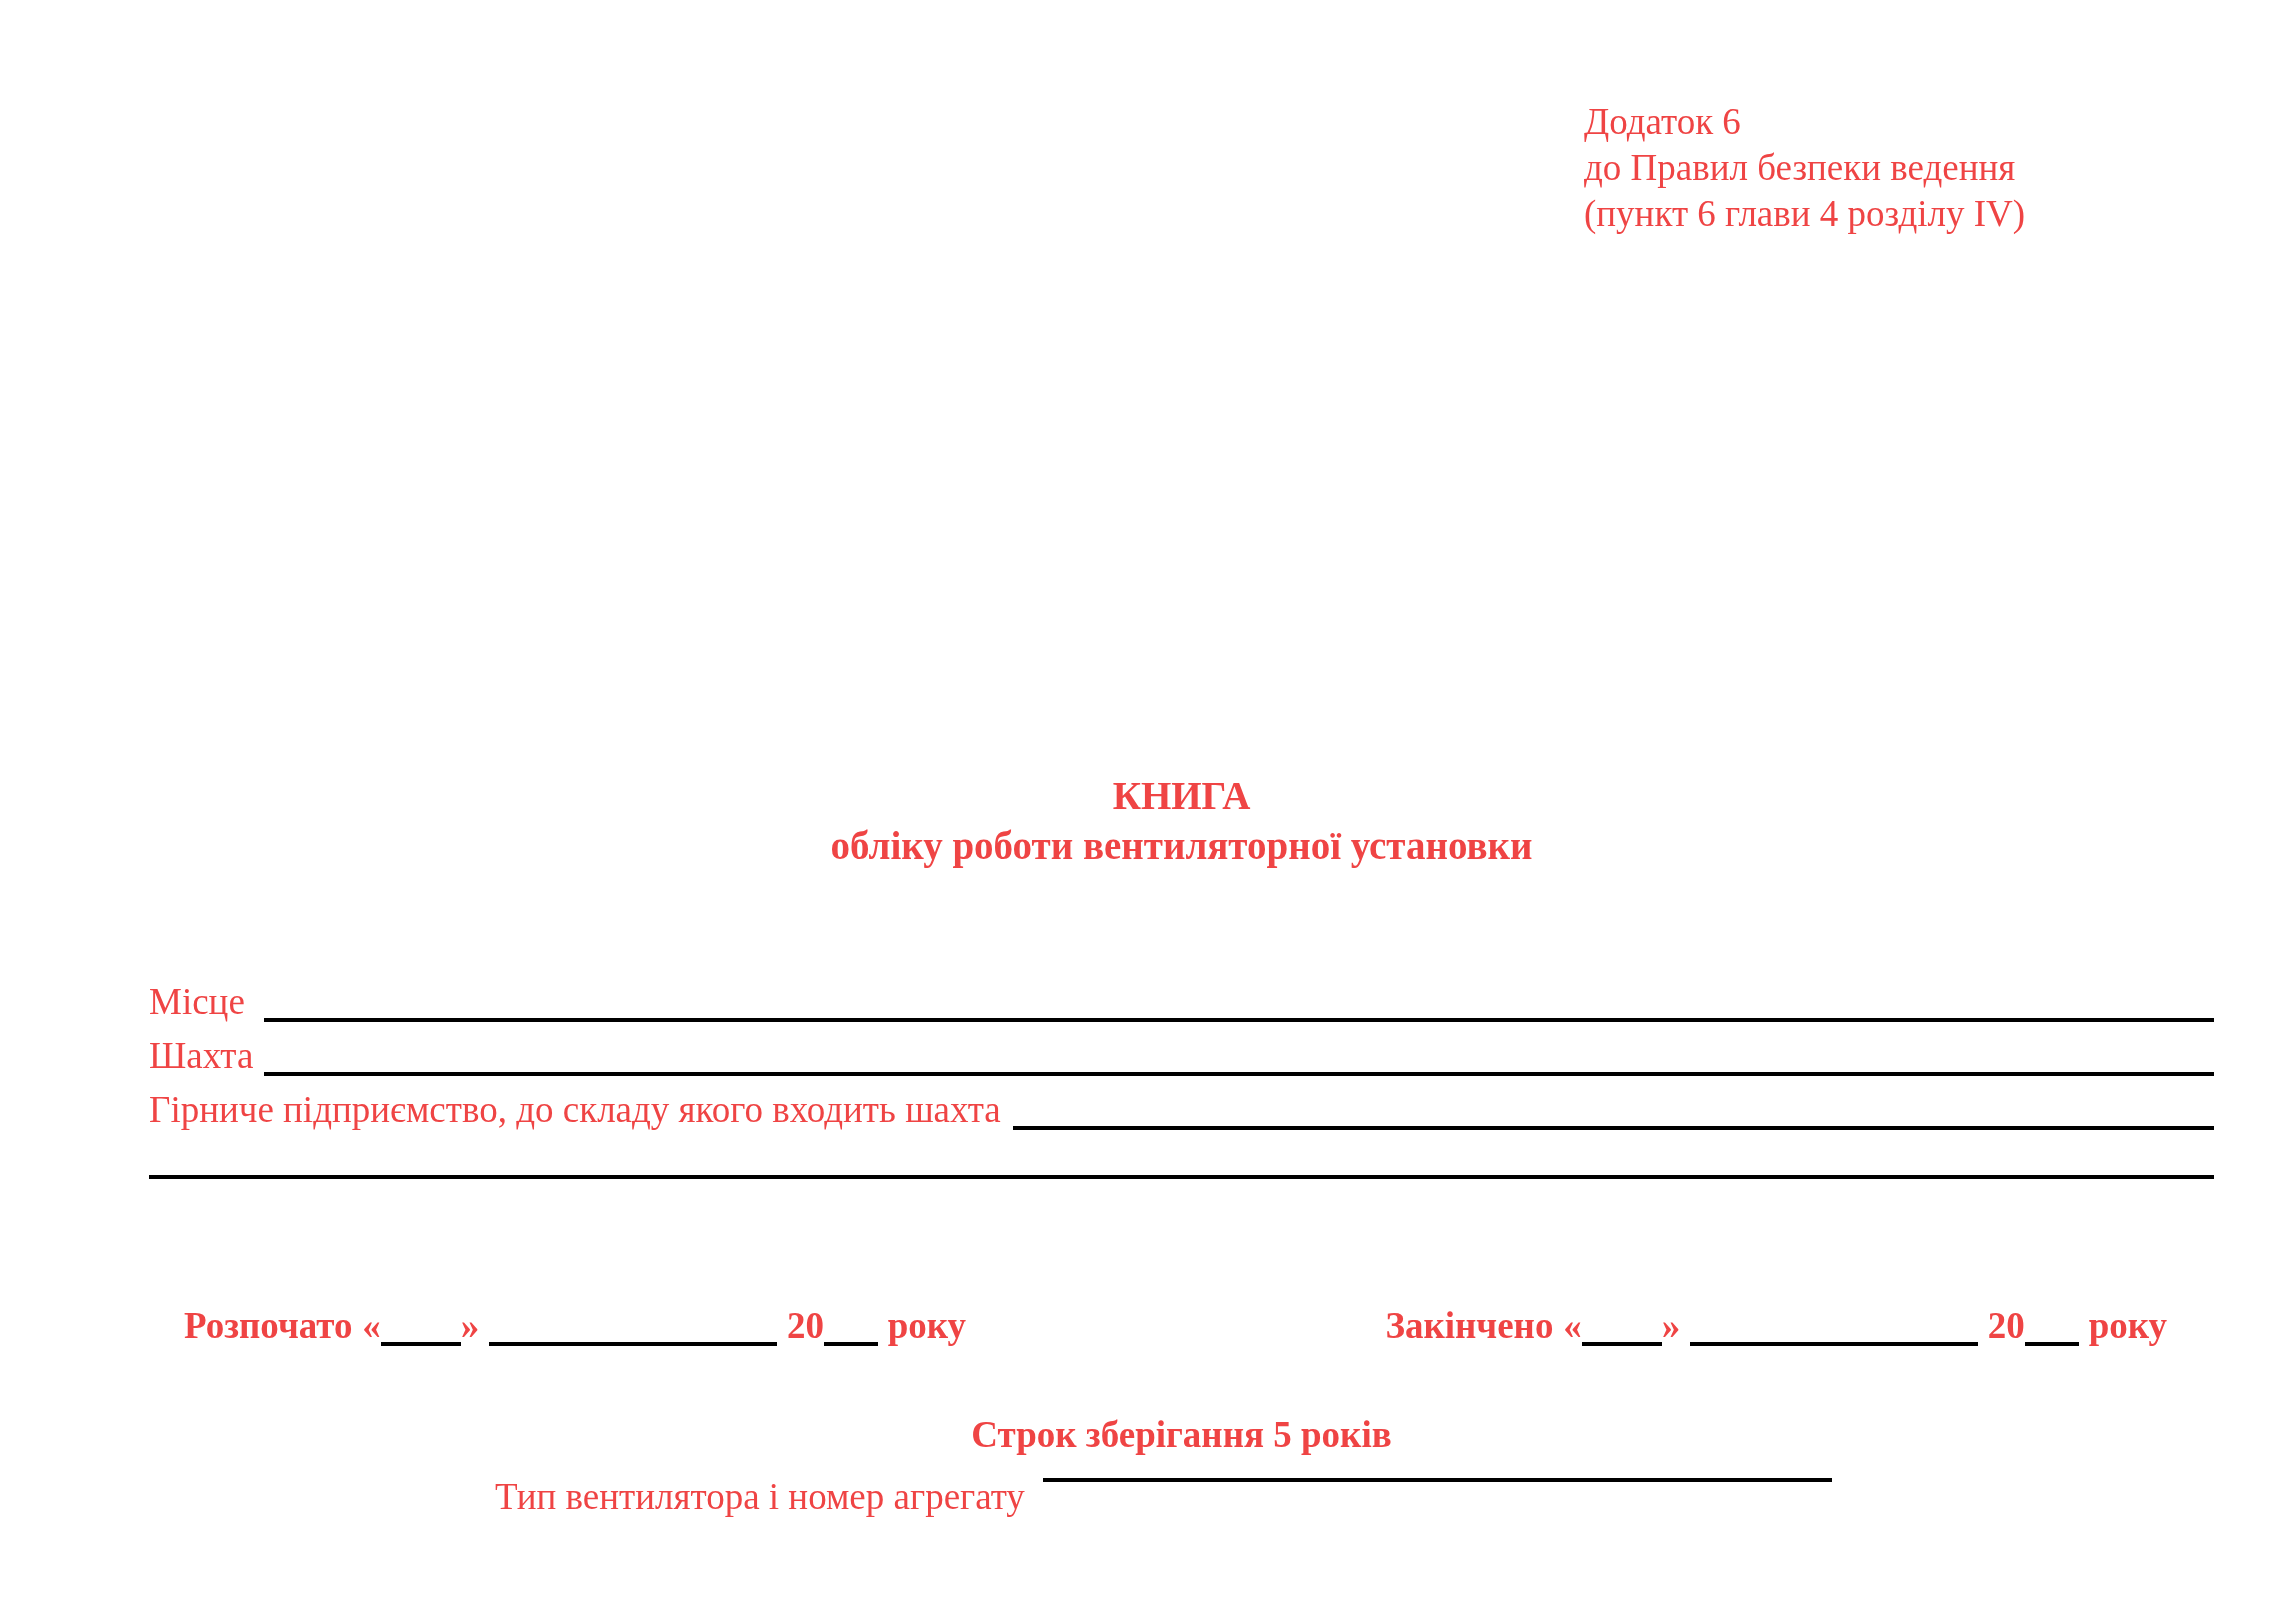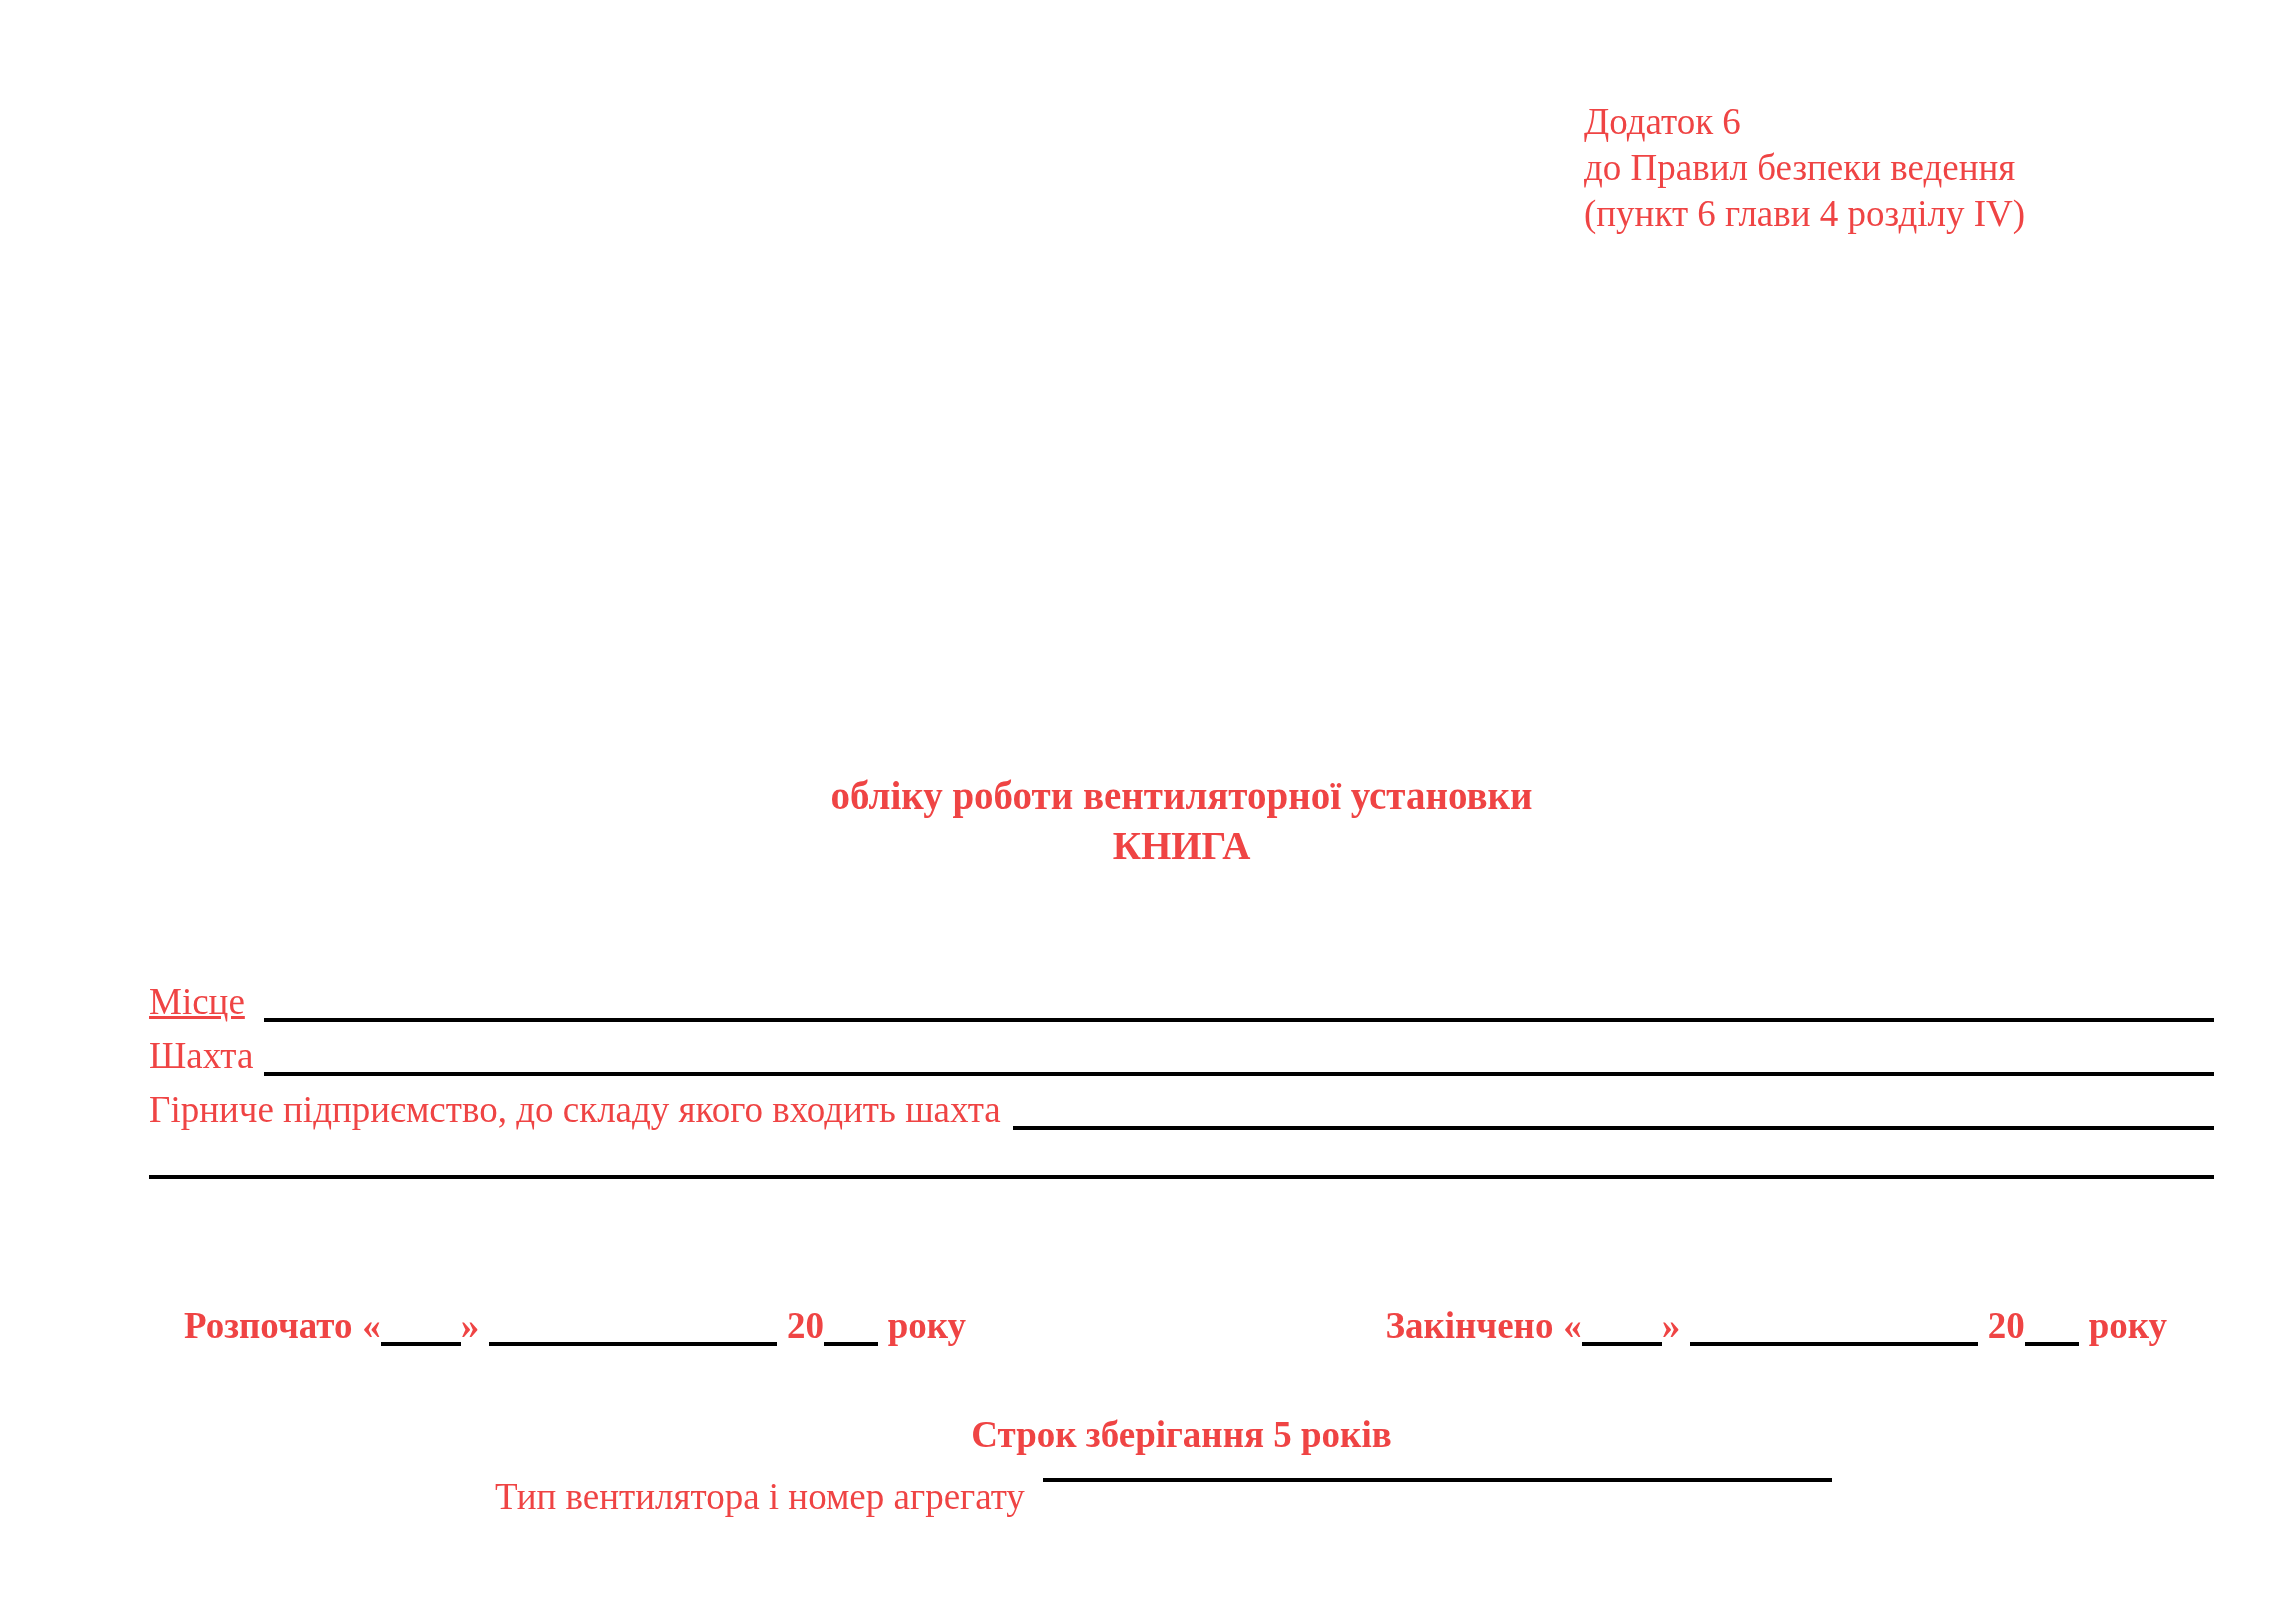--- a/index.html
+++ b/index.html
@@ -9,21 +9,21 @@
   }
   .abs{position:absolute;}
   
   .appendix{left:1584px;top:99px;line-height:46px;}
   
   .title-block{left:149px;top:771px;width:2065px;text-align:center;font-weight:bold;font-size:39px;line-height:50px;}
   
   .fields{left:149px;top:975px;width:2065px;line-height:54px;}
   .frow{display:flex;align-items:baseline;}
   .lbl{white-space:pre;flex:0 0 auto;}
-  .gap30{padding-right:19.6px;text-decoration:underline;}
+  .gap30{padding-right:19.6px;}
   .gap16{padding-right:10.5px;}
   .gap19{padding-right:12.4px;}
   .fill{flex:1 1 auto;border-bottom:4.6px solid #000;position:relative;top:7.9px;}
   .frow.cont{display:block;height:54px;}
   .fill2{display:block;height:38px;border-bottom:4.6px solid #000;}
   
   .dates{left:184px;top:1299px;width:1983px;display:flex;justify-content:space-between;line-height:54px;}
   .dgroup{display:flex;align-items:baseline;white-space:pre;font-weight:bold;}
   .blank{display:inline-block;height:0;border-bottom:4.6px solid #000;position:relative;top:7.9px;}
   .b123{width:80px;}
@@ -41,22 +41,22 @@
 
 <div class="page">
 
   <div class="abs appendix">
     <div>Додаток 6</div>
     <div>до Правил безпеки ведення</div>
     <div>(пункт 6 глави 4 розділу IV)</div>
   </div>
 
   <div class="abs title-block">
+    <div>КНИГА</div>
     <div>обліку роботи вентиляторної установки</div>
-    <div>КНИГА</div>
   </div>
 
   <div class="abs fields">
     <div class="frow">
       <span class="lbl gap30">Місце</span>
       <span class="fill"></span>
     </div>
     <div class="frow">
       <span class="lbl gap16">Шахта</span>
       <span class="fill"></span>

